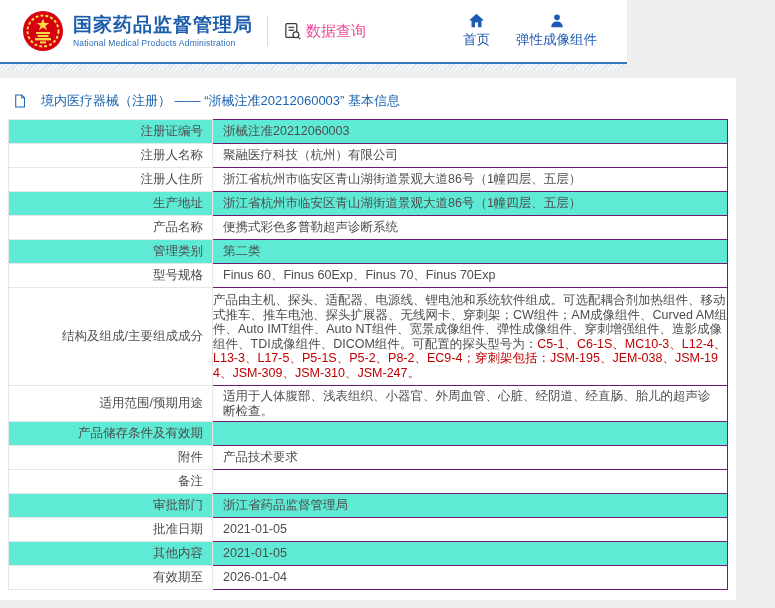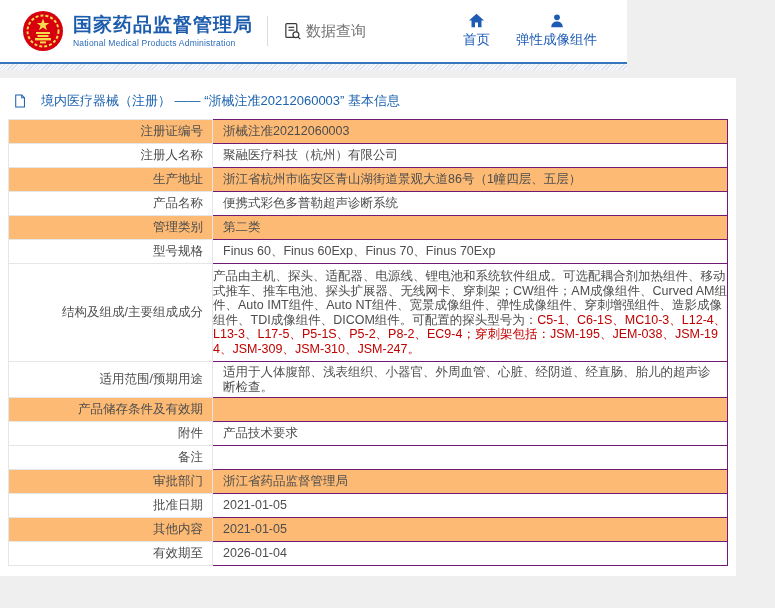--- a/index.html
+++ b/index.html
@@ -19,21 +19,21 @@
     display: flex; justify-content: space-between; align-items: center;
     padding: 0 30px 0 22px; flex: 0 0 auto;
   }
   .header-left { display: flex; align-items: center; }
   .emblem { width: 42px; height: 42px; flex: 0 0 auto; }
   .agency { margin-left: 9px; display: flex; flex-direction: column; }
   .agency-cn { font-size: 19px; font-weight: bold; color: #1c5cad; letter-spacing: 1px; line-height: 1.15; }
   .agency-en { font-size: 8.5px; color: #2a6ab8; margin-top: 2px; letter-spacing: 0.2px; }
   .hdr-divider { width: 1px; height: 30px; background: #dcdcdc; margin: 0 15px 0 14px; }
   .data-query { display: flex; align-items: center; gap: 4px; cursor: pointer; }
-  .data-query span { font-size: 15px; color: #737373; }
+  .data-query span { font-size: 15px; color: #ec4899; }
   .hdr-nav { display: flex; align-items: flex-start; gap: 26px; }
   .nav-item { display: flex; flex-direction: column; align-items: center; gap: 3px; cursor: pointer; text-decoration: none; }
   .nav-item span { font-size: 13.5px; color: #1e5bb5; }
 
   .header-rule { height: 2px; background: #3575bb; flex: 0 0 auto; }
   .hatch {
     height: 6px; flex: 0 0 auto;
     background: repeating-linear-gradient(135deg, #d9e2ee 0px, #d9e2ee 1px, #f5f7fa 1px, #f5f7fa 3px);
   }
 
@@ -52,21 +52,21 @@
     width: 204px; text-align: right; font-weight: normal;
     font-size: 12.5px; color: #4d4d4d;
     padding: 3px 9px; border: 1px solid #e6e6e6; height: 14px;
     vertical-align: middle; white-space: nowrap;
   }
   td.value {
     text-align: left; font-size: 12.5px; color: #4d4d4d;
     padding: 3px 10px; border: 1px solid #701a75; height: 14px;
     vertical-align: middle; line-height: 14.5px; word-break: break-all;
   }
-  tr.shaded th.label, tr.shaded td.value { background: #fdba74; }
+  tr.shaded th.label, tr.shaded td.value { background: #5eead4; }
   td.value.multi { padding: 5px 0; line-height: 14.5px; }
 </style>
 </head>
 <body>
 
 <div class="page">
 
   <header>
     <div class="header-left">
       <span class="emblem">
@@ -127,20 +127,24 @@
     <table>
       <tbody id="info-table-body">
           <tr class="shaded">
             <th class="label"><span>注册证编号</span></th>
             <td class="value">浙械注准20212060003</td>
           </tr>
           <tr>
             <th class="label"><span>注册人名称</span></th>
             <td class="value">聚融医疗科技（杭州）有限公司</td>
           </tr>
+          <tr>
+            <th class="label"><span>注册人住所</span></th>
+            <td class="value">浙江省杭州市临安区青山湖街道景观大道86号（1幢四层、五层）</td>
+          </tr>
           <tr class="shaded">
             <th class="label"><span>生产地址</span></th>
             <td class="value">浙江省杭州市临安区青山湖街道景观大道86号（1幢四层、五层）</td>
           </tr>
           <tr>
             <th class="label"><span>产品名称</span></th>
             <td class="value">便携式彩色多普勒超声诊断系统</td>
           </tr>
           <tr class="shaded">
             <th class="label"><span>管理类别</span></th>

